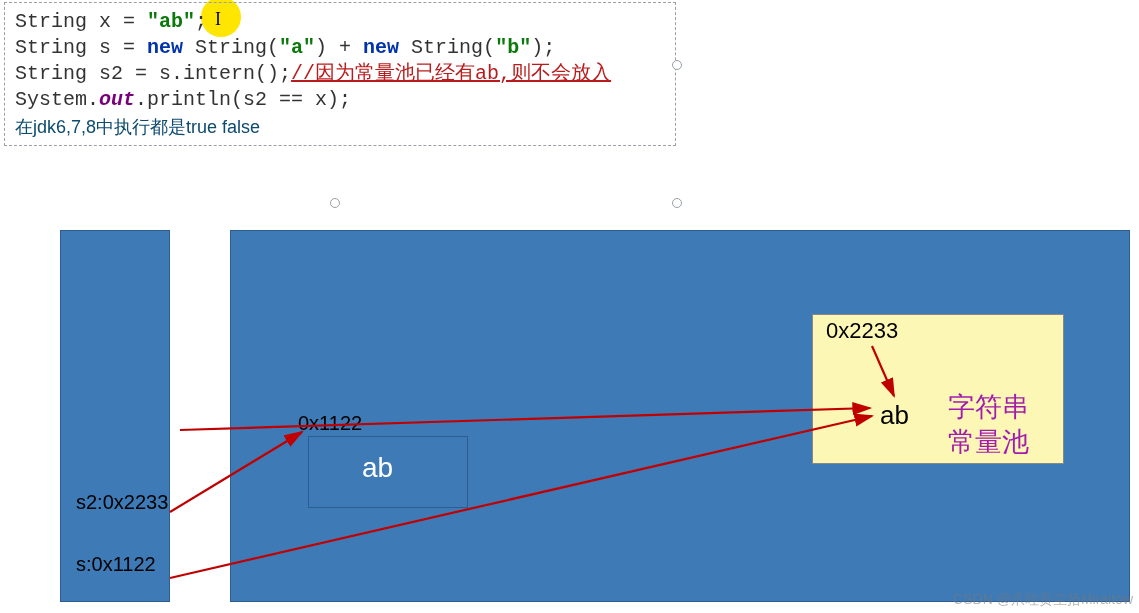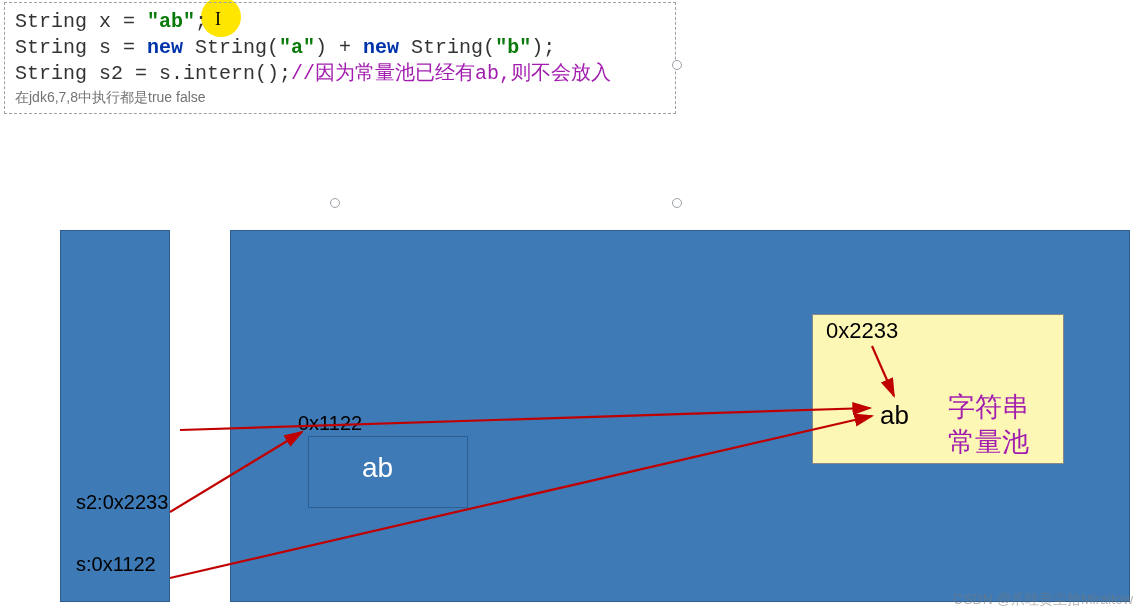--- a/index.html
+++ b/index.html
@@ -21,25 +21,25 @@
   }
   .codeline {
     font-size: 20px;
     color: #333;
     white-space: pre;
     line-height: 1.3;
   }
   .kw { color: #0033aa; font-weight: bold; margin-top: 22px; }
   .str { color: #0a7a0a; font-weight: bold; }
   .fld { color: #7a007a; font-style: italic; font-weight: bold; }
-  .cmt { color: #a21caf; }
+  .cmt { color: #b91c1c; text-decoration: underline; }
   .summary {
     font-family: "Microsoft YaHei", Arial, sans-serif;
-    font-size: 14px;
-    color: #737373;
+    font-size: 18px;
+    color: #0c4a6e;
     font-weight: 500;
     margin-top: 2px;
   }
   .highlight-dot {
     position: absolute;
     width: 40px; height: 40px;
     border-radius: 50%;
     background: #ffe600;
     left: 196px; top: -6px;
     z-index: -1;
@@ -152,20 +152,21 @@
 <div class="code-box">
   <div class="highlight-dot"></div>
   <div class="cursor-i">I</div>
 
   <div class="codeline"><span>String x = </span><span class="str">"ab"</span><span>;</span></div>
 
   <div class="codeline"><span>String s = </span><span class="kw">new</span><span> String(</span><span class="str">"a"</span><span>) + </span><span class="kw">new</span><span> String(</span><span class="str">"b"</span><span>);</span></div>
 
   <div class="codeline"><span>String s2 = s.intern();</span><span class="cmt">//因为常量池已经有ab,则不会放入</span></div>
 
+  <div class="codeline"><span>System.</span><span class="fld">out</span><span>.println(s2 == x);</span></div>
 
 
   <div class="summary">在jdk6,7,8中执行都是true  false</div>
 </div>
 
 <div class="sel-handle" style="left:672px; top:60px"></div>
 <div class="sel-handle" style="left:330px; top:198px"></div>
 <div class="sel-handle" style="left:672px; top:198px"></div>
 
 <div class="stack-col"></div>

